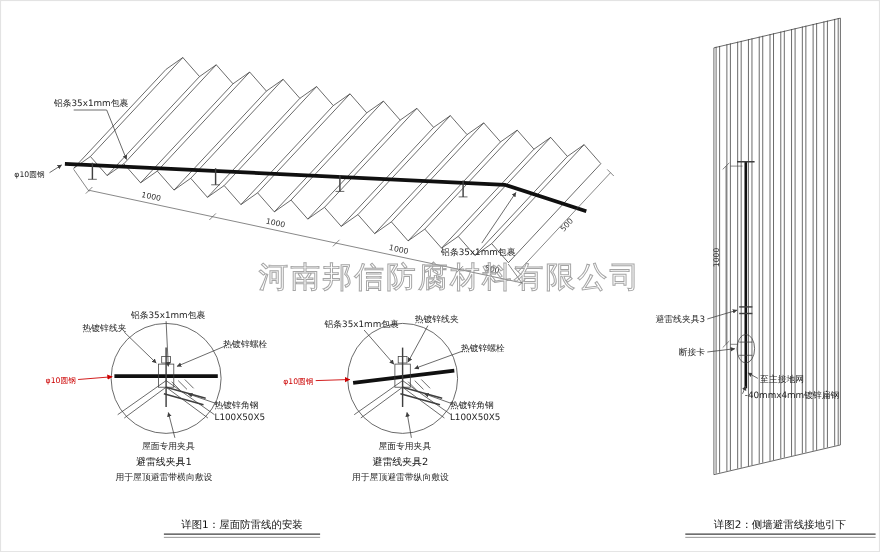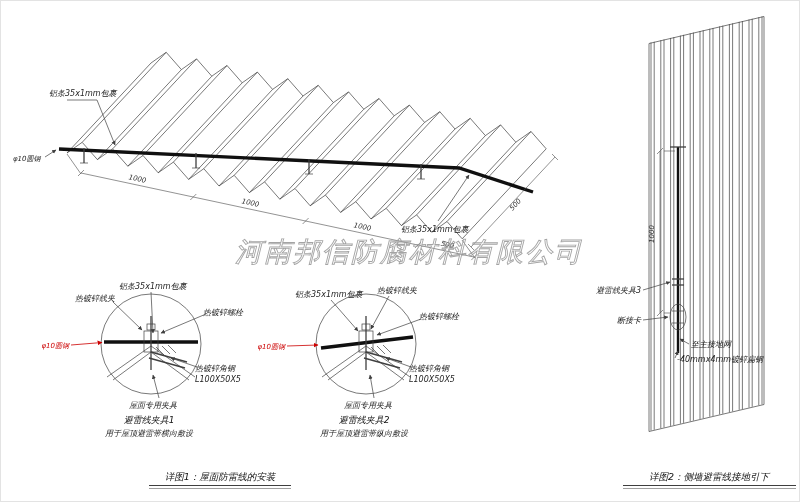--- a/index.html
+++ b/index.html
@@ -1,17 +1,17 @@
 <!DOCTYPE html>
 <html><head>
 <meta charset="utf-8">
 <style>
   html,body{margin:0;padding:0;background:#ffffff;}
   .page{position:relative;width:800px;height:502px;background:#fff;border:1px solid #e3e3e3;box-sizing:border-box;overflow:hidden;
-        font-family:"DejaVu Sans", sans-serif;font-style:italic;}
+        font-family:"DejaVu Sans", sans-serif;}
   svg{position:absolute;left:0;top:0;}
   .t   {stroke:#3f3f3f;stroke-width:0.7;fill:none;}
   .m   {stroke:#3f3f3f;stroke-width:1.3;fill:none;}
   .wire{stroke:#101010;stroke-width:3.4;fill:none;stroke-linecap:butt;}
   .dim {stroke:#4a4a4a;stroke-width:0.6;fill:none;}
   .red-l{stroke:#cc0000;stroke-width:0.8;fill:none;}
   text {font-family:"DejaVu Sans", sans-serif;fill:#1d1d1d;}
   .lbl {font-size:8px;}
   .lbl7{font-size:7px;}
   .dimtext{font-size:7px;fill:#333;}

